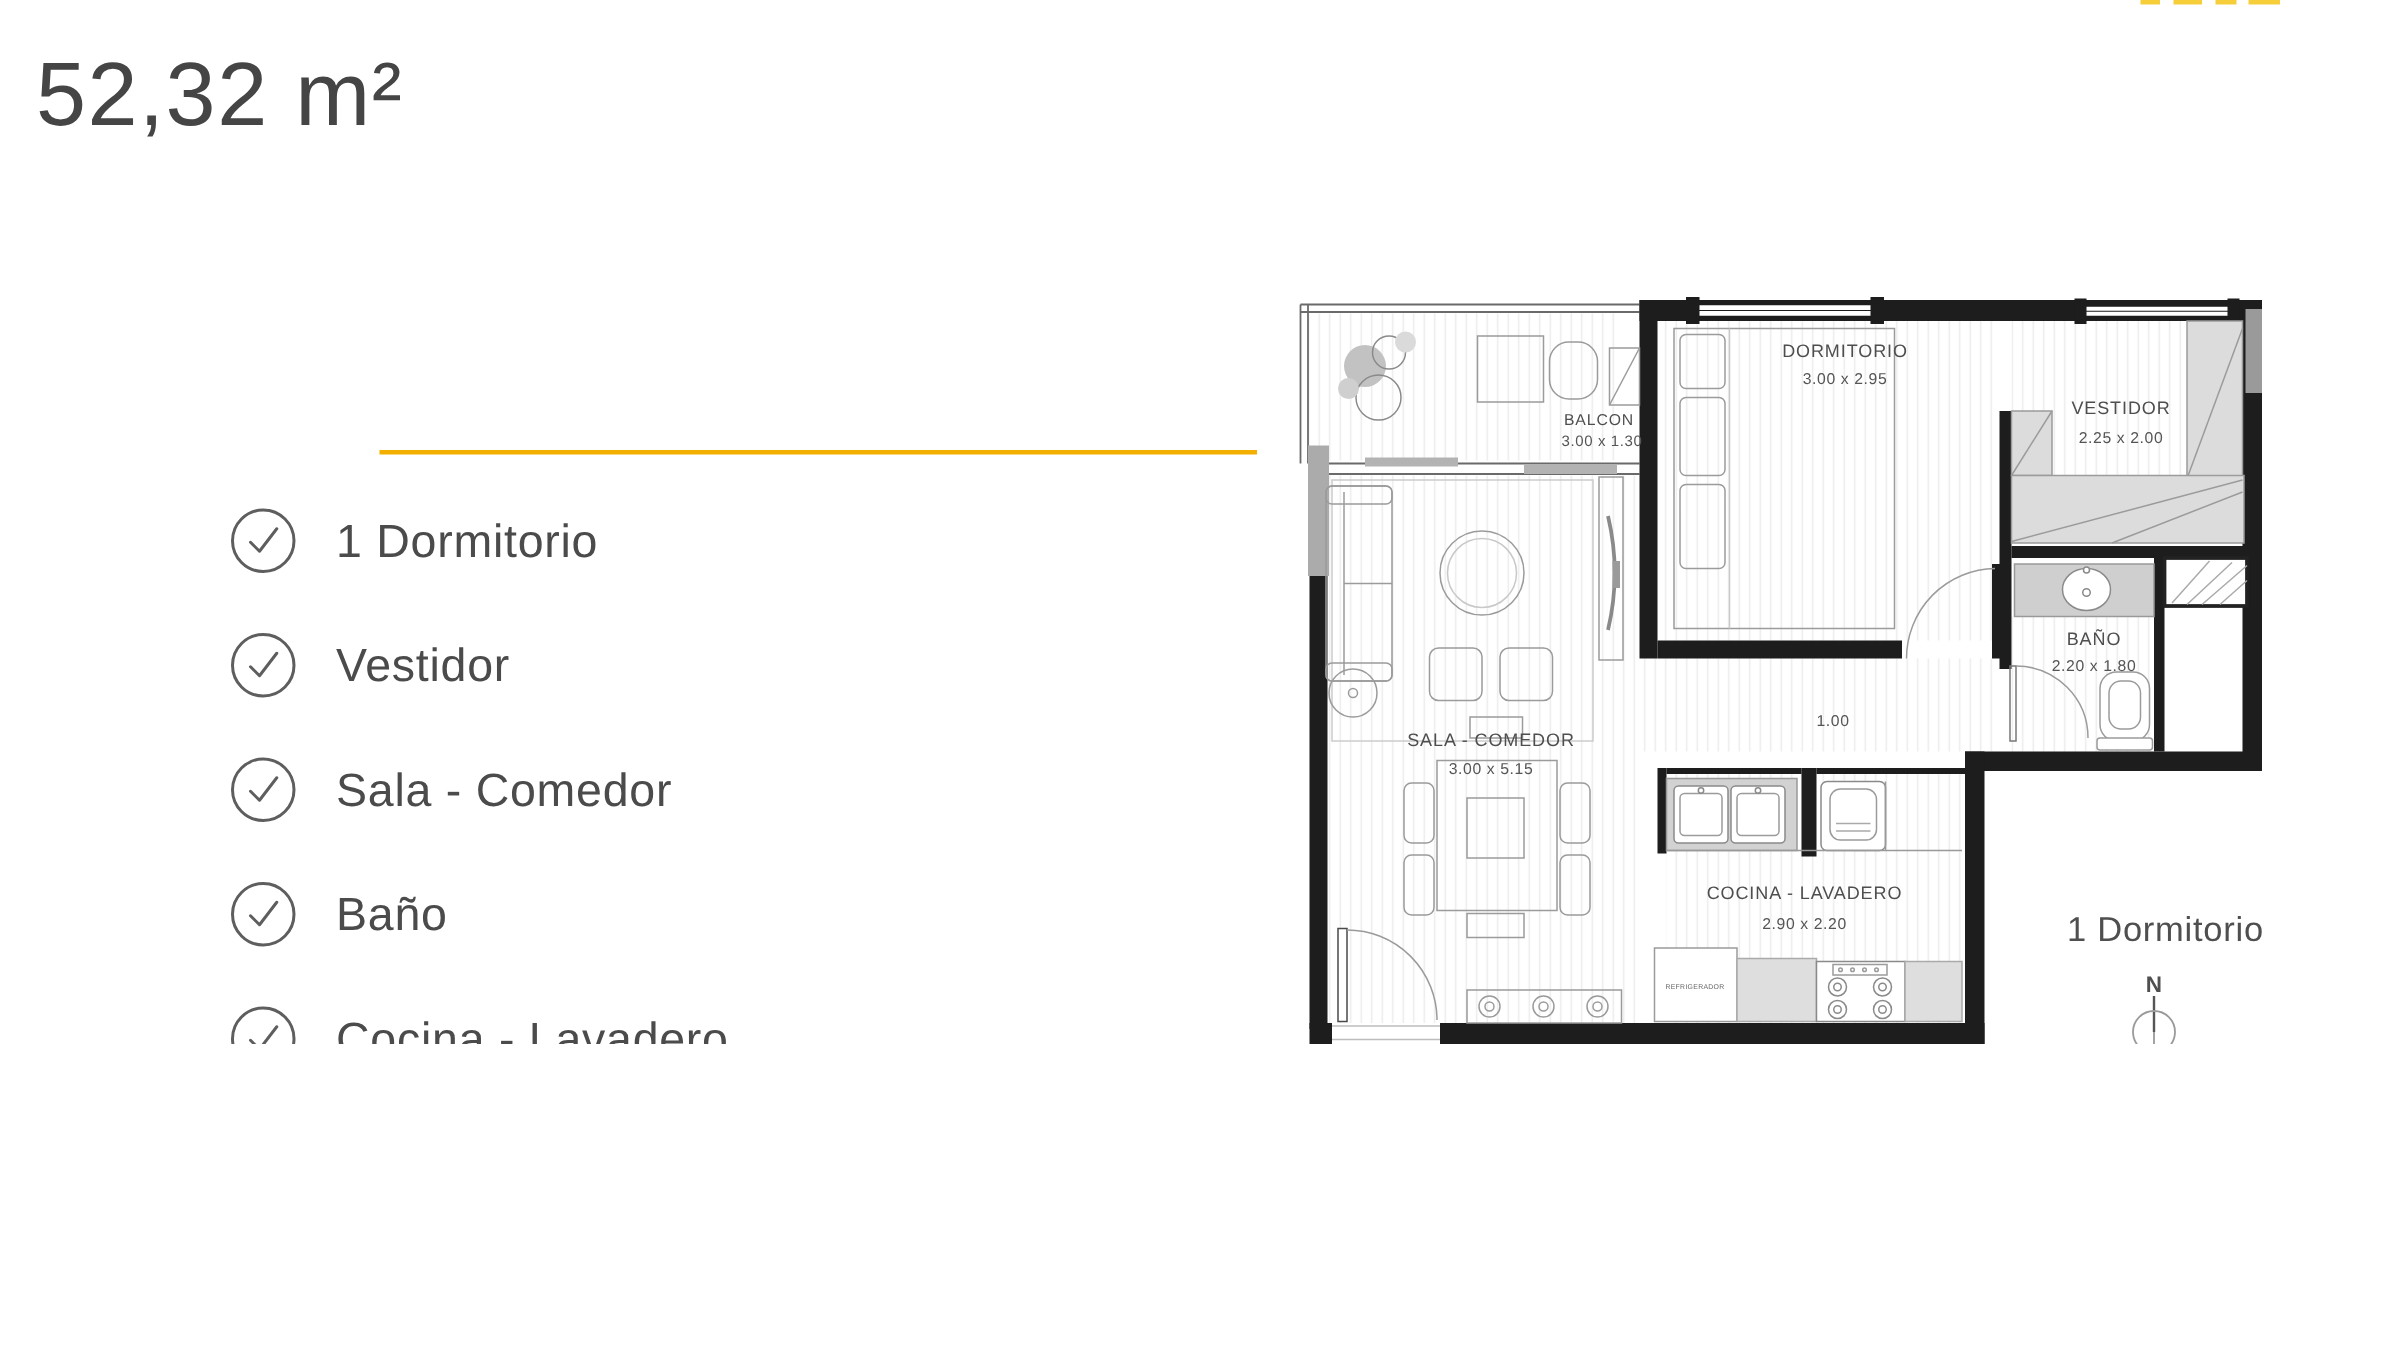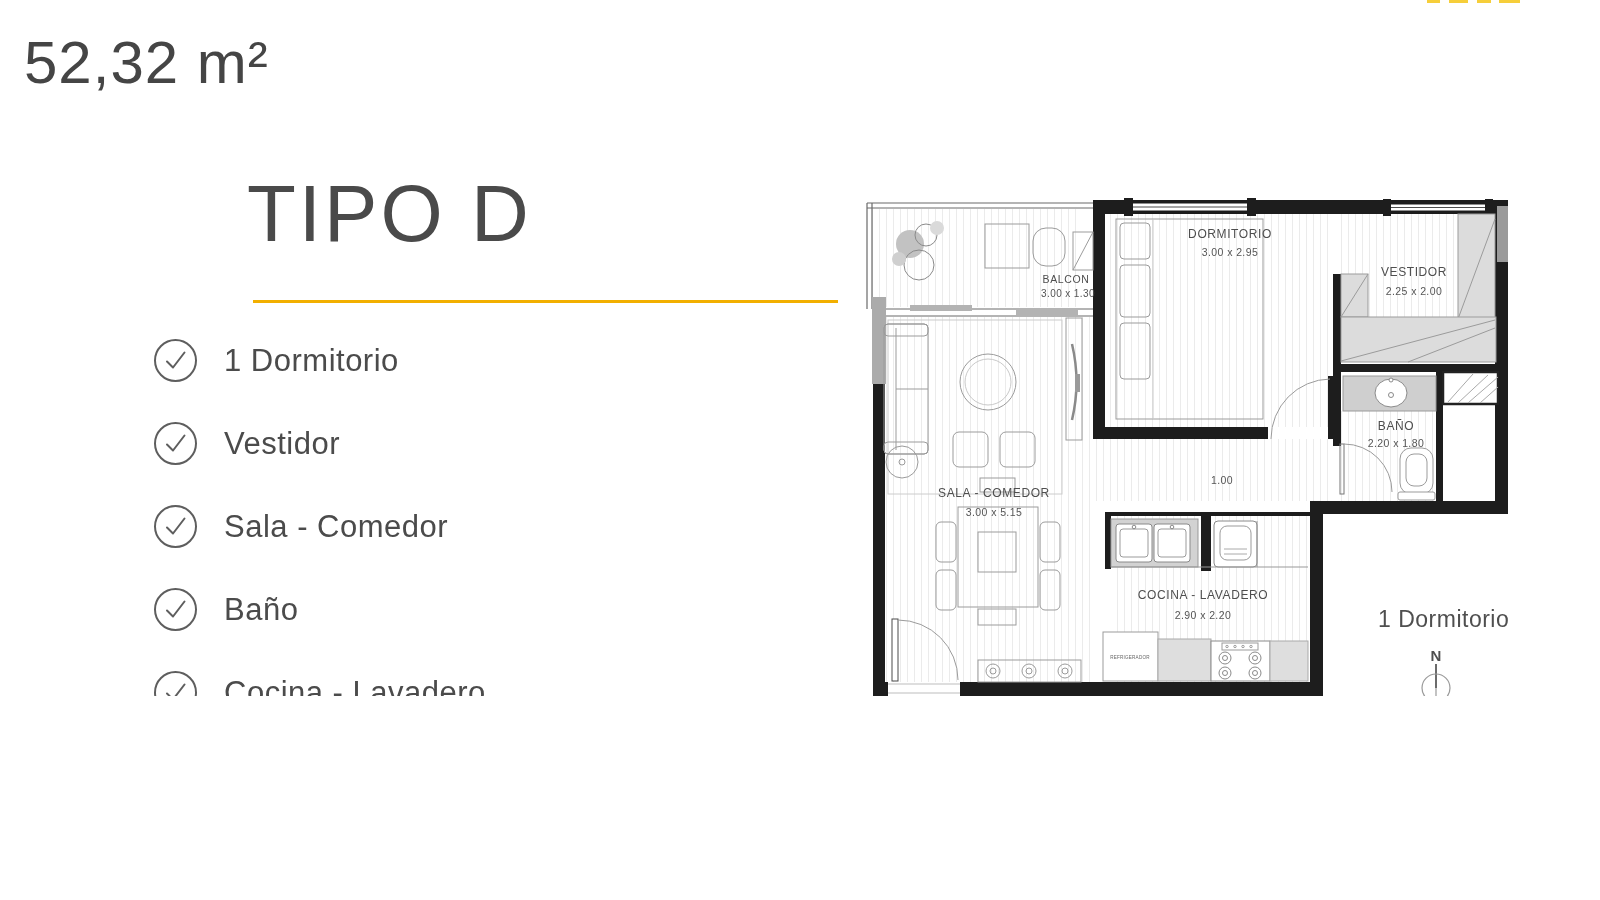--- a/index.html
+++ b/index.html
@@ -25,21 +25,20 @@
 <div class="canvas">
 
   <svg class="abs" style="left:1425px;top:0;" width="120" height="5">
     <rect x="2" y="0" width="13" height="3" fill="#F5C518" opacity="0.85"></rect>
     <rect x="24" y="0" width="19" height="3" fill="#F5C518" opacity="0.85"></rect>
     <rect x="52" y="0" width="14" height="3" fill="#F5C518" opacity="0.85"></rect>
     <rect x="74" y="0" width="21" height="3" fill="#F5C518" opacity="0.85"></rect>
   </svg>
 
   <div class="abs area-label">52,32 m²</div>
-  <div class="abs title">TIPO D</div>
   <div class="abs underline" style="background:#F2AF00;"></div>
 
   <div class="abs features">
     <div class="feature-row">
       <svg width="45" height="45" viewBox="0 0 45 45">
           <circle cx="22.5" cy="22.5" r="20.5" fill="none" stroke="#5e5e5e" stroke-width="2"></circle>
           <path d="M14,23.5 L20,29.5 L31.5,14.5" fill="none" stroke="#5e5e5e" stroke-width="2" stroke-linecap="round" stroke-linejoin="round"></path>
         </svg>
       <span class="label">1 Dormitorio</span>
     </div>

